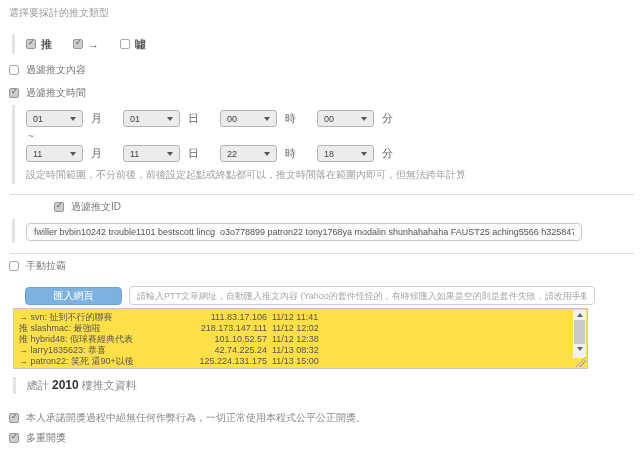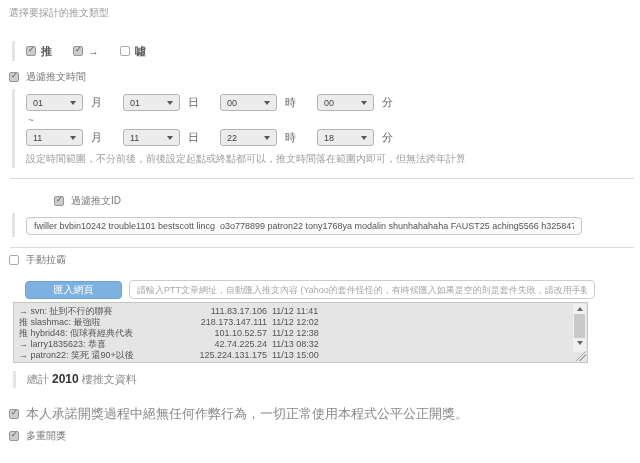--- a/index.html
+++ b/index.html
@@ -1,20 +1,20 @@
 <!DOCTYPE html>
 <html><head>
 <meta charset="utf-8">
 <style>
   * { margin:0; padding:0; box-sizing:border-box; }
   html,body { background:#fff; }
   body { font-family:"Liberation Sans","DejaVu Sans",sans-serif; }
   .page { position:relative; width:640px; height:463px; background:#fff; padding:6px 0 0 8px; overflow:hidden; color:#555; }
 
-  .sec-label { font-size:10px; color:#9a9a9a; margin:0 0 21px 1px; }
+  .sec-label { font-size:10px; color:#9a9a9a; margin:0 0 14px 1px; }
 
   .indent { border-left:3px solid #e4e4e4; margin-left:4px; padding:2px 0 2px 11px; }
 
   
   .cb { display:inline-block; width:10px; height:10px; border:1px solid #aaa; border-radius:2px; background:#fff; position:relative; flex:0 0 auto; }
   .cb.on { background:#cdcdcd; border-color:#979797; }
   .cb.on::after { content:"✓"; position:absolute; left:1px; top:-2px; font-size:8px; color:#4f4f4f; }
 
   .type-row { display:flex; align-items:center; gap:5px; height:16px; }
   .type-item { display:flex; align-items:center; gap:5px; margin-right:16px; font-size:11px; color:#555; font-weight:bold; }
@@ -32,37 +32,37 @@
 
   hr.divider { border:none; border-top:1px solid #dcdcdc; margin:10px 6px 2px 2px; }
 
   .id-input { width:556px; height:18px; padding:0 7px; border:1px solid #c9c9c9; border-radius:4px; background:#fbfbfb; font-size:9px; color:#555; font-family:"Liberation Sans",sans-serif; }
 
   .import-row { display:flex; align-items:center; gap:7px; margin:13px 0 3px 17px; }
   .btn { display:flex; align-items:center; justify-content:center; width:97px; height:18px; background:#7cb1e0; border:1px solid #6ca3d4; border-radius:4px; color:#fff; font-size:10px; cursor:pointer; }
   .url-input { width:466px; height:19px; padding:0 7px; border:1px solid #cdcdcd; border-radius:4px; background:#fff; font-size:9px; color:#555; font-family:"Liberation Sans",sans-serif; }
   .url-input::placeholder { color:#a8a8a8; }
 
-  .pushbox { position:relative; margin:3px 0 0 5px; width:575px; height:61px; background:#e5e5e5; border:1px solid #c6c6c6; padding:3px 18px 3px 5px; font-size:9px; color:#555; overflow:hidden; }
+  .pushbox { position:relative; margin:3px 0 0 5px; width:575px; height:61px; background:#fde047; border:1px solid #c6c6c6; padding:3px 18px 3px 5px; font-size:9px; color:#555; overflow:hidden; }
   .pl-line { display:flex; white-space:nowrap; line-height:11px; }
   .pl-msg { width:152px; overflow:hidden; }
   .pl-ip { width:96px; text-align:right; }
   .pl-time { margin-left:5px; }
   .sb { position:absolute; top:1px; right:1px; width:13px; height:48px; background:#f0f0f0; display:flex; flex-direction:column; align-items:center; }
   .sb-up, .sb-down { width:0; height:0; border-left:3px solid transparent; border-right:3px solid transparent; margin:3px 0; }
   .sb-up { border-bottom:4px solid #666; }
   .sb-down { border-top:4px solid #666; }
   .sb-thumb { width:11px; height:24px; background:#c9c9c9; }
   .grip { position:absolute; right:1px; bottom:1px; width:10px; height:10px;
           background:linear-gradient(135deg, transparent 45%, #aaa 45%, #aaa 52%, transparent 52%, transparent 63%, #aaa 63%, #aaa 70%, transparent 70%); }
 
   .total-row { border-left:3px solid #e4e4e4; margin:8px 0 0 5px; padding:1px 0 1px 11px; font-size:11px; color:#8c8c8c; }
   .total-row b { color:#333; font-size:12px; margin:8px 3px; }
 
-  .promise-row { margin-top:17px; font-size:13px; color:#888; }
+  .promise-row { margin-top:17px; font-size:10px; color:#888; }
   .multi-row { margin-top:6px; font-size:10px; color:#777; }
 </style>
 </head>
 <body>
 
 <div class="page">
 
   <div class="sec-label">選擇要採計的推文類型</div>
 
   <div class="indent">
@@ -75,20 +75,24 @@
         <span class="cb on"></span>
         <span>→</span>
       </span>
       <span class="type-item">
         <span class="cb"></span>
         <span>噓</span>
       </span>
     </div>
   </div>
 
+  <div class="cb-row">
+    <span class="cb"></span>
+    <span>過濾推文內容</span>
+  </div>
 
   <div class="cb-row">
     <span class="cb on"></span>
     <span>過濾推文時間</span>
   </div>
 
   <div class="indent">
     <div class="sel-row">
       <span class="sel-group">
         <span class="select">
@@ -148,21 +152,21 @@
             <span class="chev"></span>
           </span>
         <span class="unit">分</span>
       </span>
     </div>
     <div class="hint">設定時間範圍，不分前後，前後設定起點或終點都可以，推文時間落在範圍內即可，但無法跨年計算</div>
   </div>
 
   <hr class="divider">
 
-  <div class="cb-row" style="margin-top:15px;padding-left:45px;">
+  <div class="cb-row" style="margin-top:5px;padding-left:45px;">
     <span class="cb on"></span>
     <span>過濾推文ID</span>
   </div>
 
   <div class="indent">
     <input class="id-input" type="text" value="fwiller bvbin10242 trouble1101 bestscott lincg  o3o778899 patron22 tony1768ya modalin shunhahahaha FAUST25 aching5566 h3258473 chiangmark2 hungyihome Busan ll" style="">
   </div>
 
   <hr class="divider">
 

